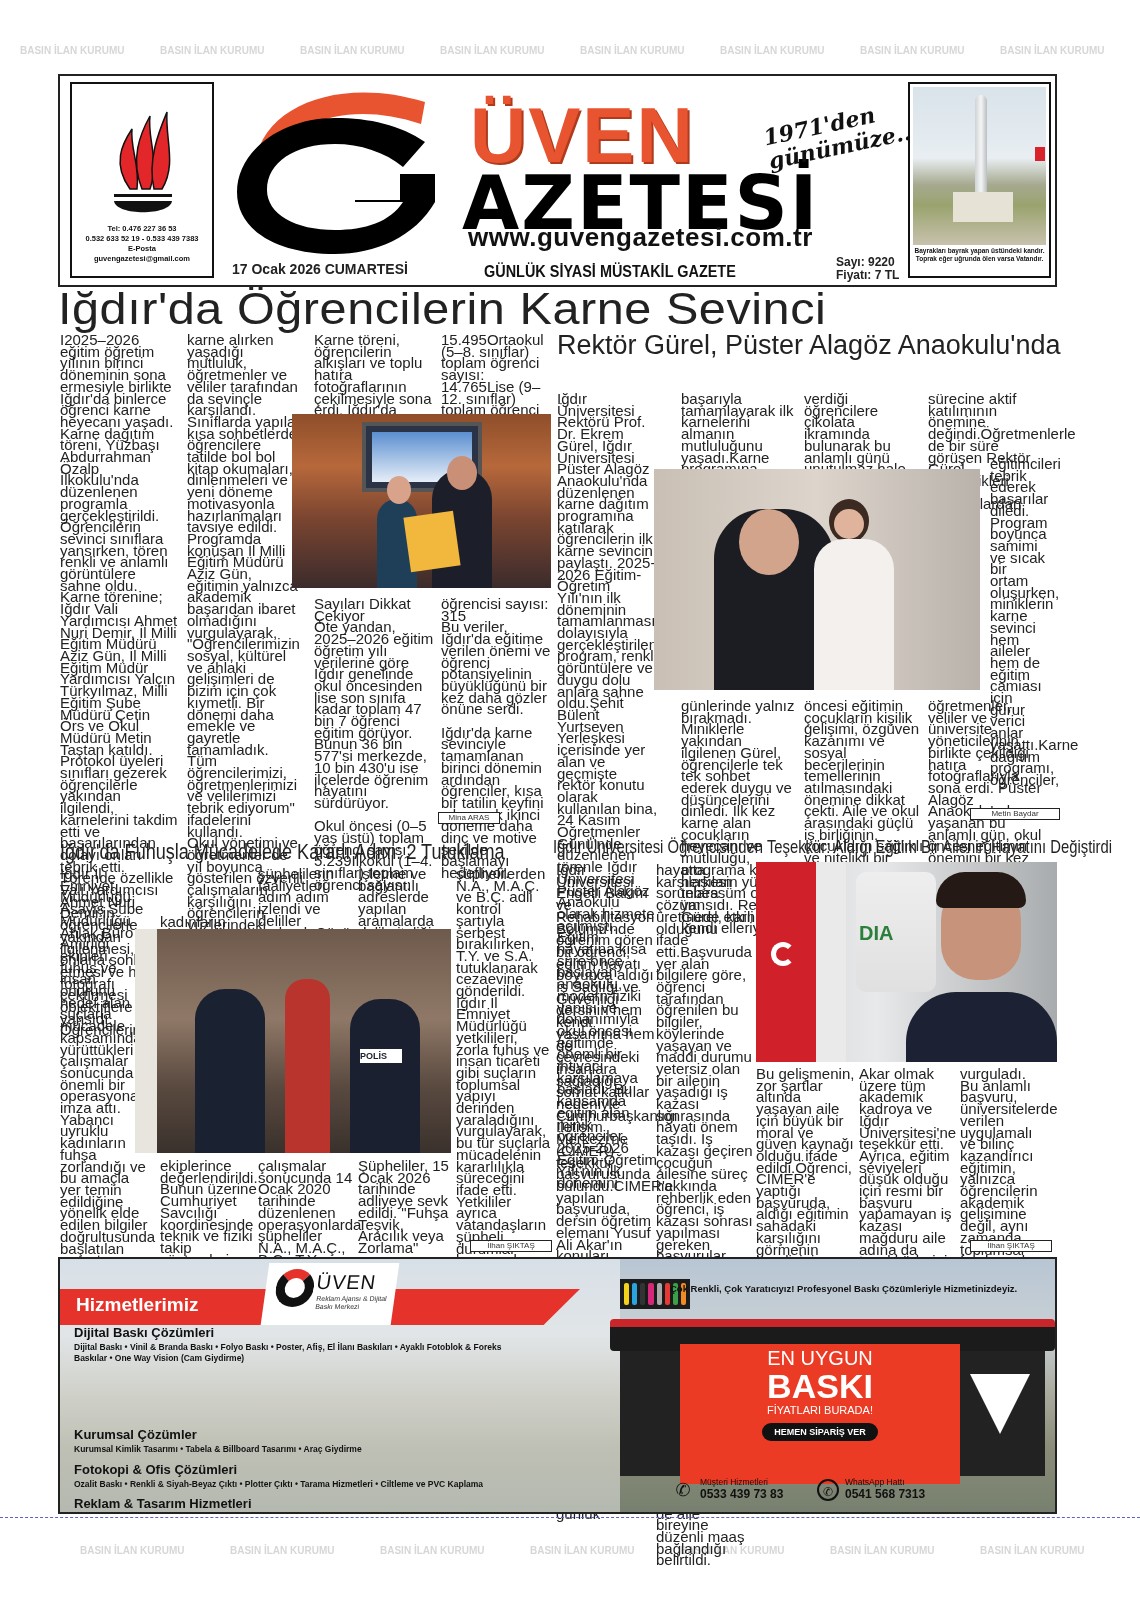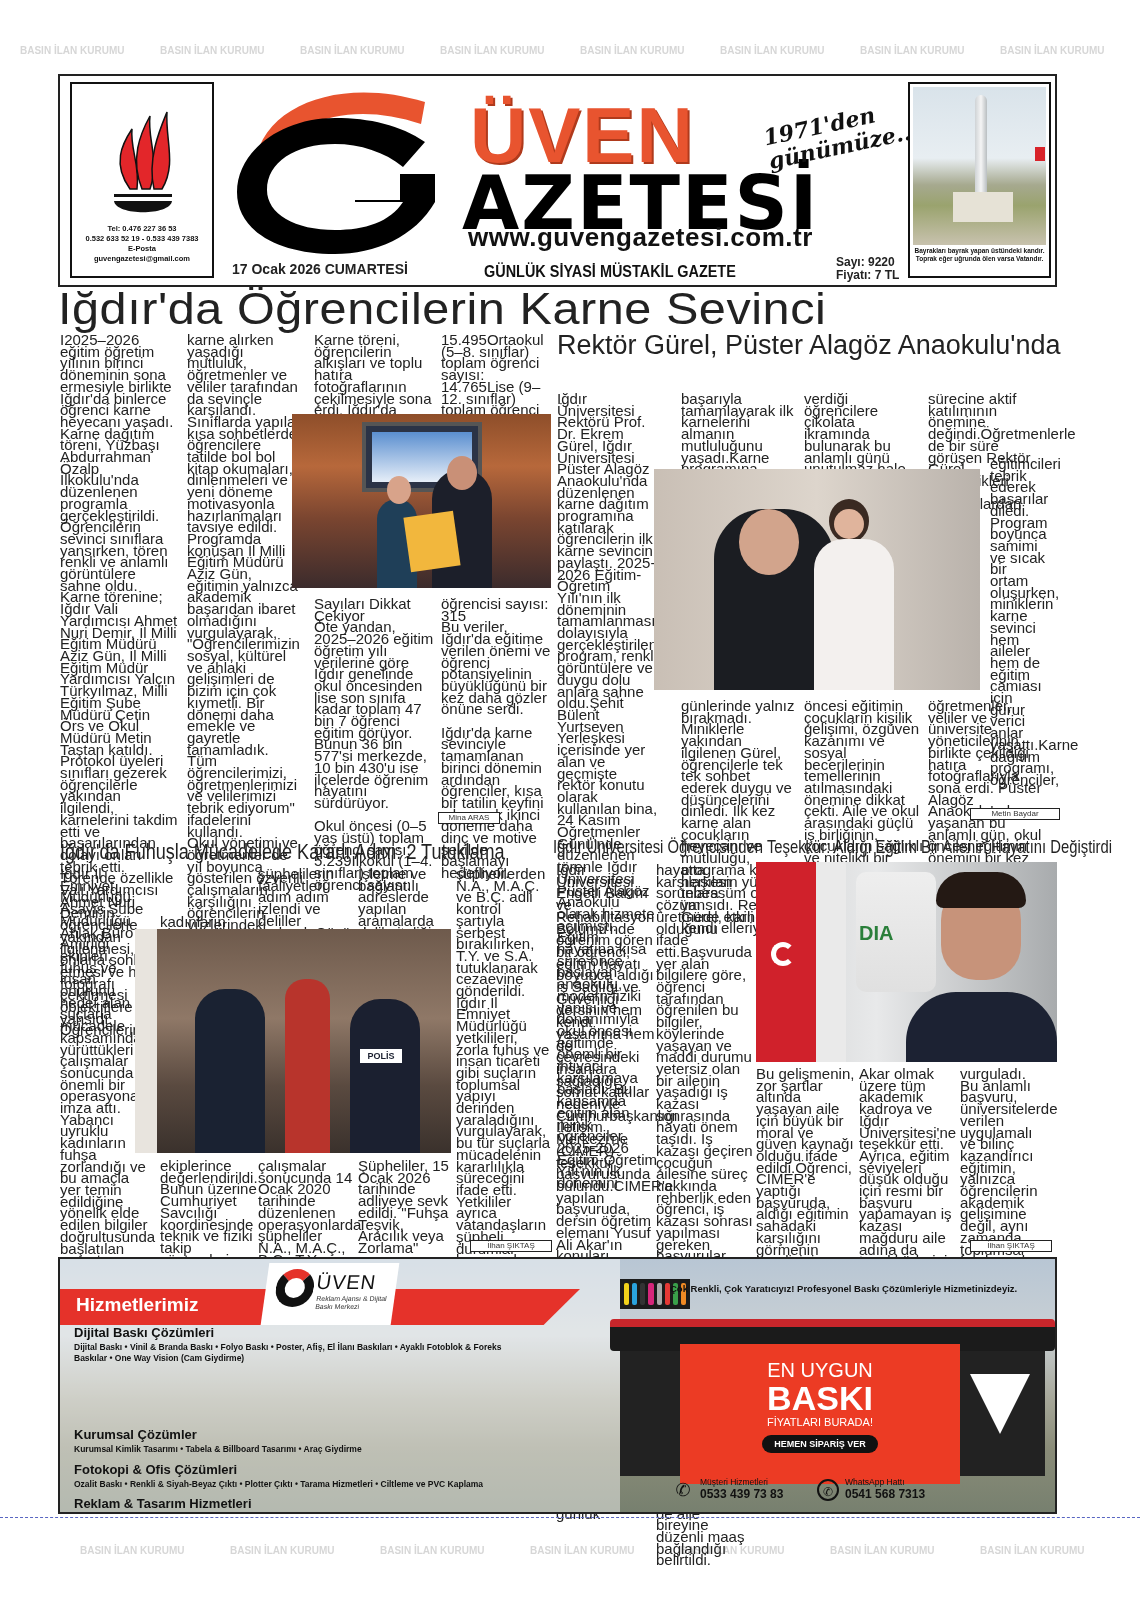--- a/index.html
+++ b/index.html
@@ -37,21 +37,21 @@
 .ad-logo .sub{position:absolute;left:52px;top:32px;font-size:7px;line-height:8px;color:#333}
 .svc{position:absolute;left:14px;color:#111}
 .svc h5{font-size:13px;font-weight:bold;line-height:15px}
 .svc div{font-size:8.5px;font-weight:bold;line-height:11px;margin-top:2px}
 .printer{position:absolute;left:540px;top:20px;width:455px;height:210px}
 .printer .top{position:absolute;left:10px;top:40px;width:445px;height:32px;background:#1b1b1b;border-top:8px solid #c8262b;border-radius:4px}
 .printer .inks{position:absolute;left:20px;top:0;width:70px;height:30px;background:#1b1b1b;display:flex;gap:3px;padding:4px}
 .printer .inks span{flex:1;border-radius:2px}
 .printer .body{position:absolute;left:20px;top:72px;width:425px;height:125px;background:#222}
 .banner{position:absolute;left:80px;top:65px;width:280px;height:140px;background:#ec3b24;text-align:center;color:#fff}
-.banner .l1{margin-top:15px;font-size:20px;line-height:22px}
+.banner .l1{margin-top:3px;font-size:20px;line-height:22px}
 .banner .l2{font-size:34px;font-weight:bold;line-height:34px}
 .banner .l3{font-size:11px;line-height:14px}
 .banner .cta{display:inline-block;margin-top:6px;background:#111;border-radius:12px;padding:4px 12px;font-size:9px;font-weight:bold}
 .ad-slogan{position:absolute;left:610px;top:24px;font-size:9.5px;font-weight:bold;color:#111}
 .contact-item{position:absolute;top:218px;color:#111}
 .contact-item .lbl{font-size:8.5px;line-height:10px}
 .contact-item .num{font-size:12px;font-weight:bold;line-height:14px}
 .contact-item .ico{position:absolute;left:-28px;top:2px;width:22px;height:22px;font-size:18px;line-height:22px;text-align:center}
 .dash{position:absolute;left:0;top:1517px;width:1140px;border-top:1px dashed #5866c2}
 .wm{position:absolute;font-size:10px;font-weight:bold;color:rgba(180,180,180,.55);text-align:center;line-height:11px}
@@ -223,21 +223,21 @@
 tutuklanarak cezaevine gönderildi.
  Iğdır İl Emniyet Müdürlüğü yetkilileri, zorla fuhuş ve insan ticareti gibi suçların toplumsal yapıyı derinden yaraladığını vurgulayarak, bu tür suçlarla mücadelenin kararlılıkla süreceğini ifade etti. Yetkililer ayrıca vatandaşların şüpheli
 durumlar karşısında duyarlı olmalarının suçla mücadelede büyük önem taşıdığını belirtti.</p>
   </div>
 
 <div class="photo" style="left:135px;top:929px;width:316px;height:224px;background:linear-gradient(180deg,#6e5a4c 0%,#8f7867 40%,#5a4a40 70%,#3a312c 100%)">
   <div style="position:absolute;left:0;top:0;width:22px;height:224px;background:#e8e4de"></div>
   <div style="position:absolute;left:60px;top:60px;width:70px;height:164px;background:#1a2232;border-radius:30px 30px 0 0"></div>
   <div style="position:absolute;left:150px;top:50px;width:45px;height:174px;background:#b8342c;border-radius:20px 20px 0 0"></div>
   <div style="position:absolute;left:215px;top:70px;width:70px;height:154px;background:#1b2030;border-radius:30px 30px 0 0"></div>
-  <div style="position:absolute;left:225px;top:120px;width:42px;height:14px;background:#fff;font-size:9px;font-weight:bold;color:#1b2030;text-align:center;line-height:14px">POLİS</div>
+  <div style="position:absolute;left:225px;top:120px;width:42px;height:14px;background:#fff;font-size:9px;font-weight:bold;color:#1b2030;line-height:14px">POLİS</div>
 </div>
 
 <div class="col" style="left:160px;top:1160px;width:100px">
     <p>ekiplerince değerlendirildi. Bunun üzerine Cumhuriyet Savcılığı koordinesinde teknik ve fiziki takip yöntemleri kullanılarak</p>
   </div>
 <div class="col" style="left:258px;top:1160px;width:95px">
     <p>çalışmalar sonucunda 14 Ocak 2020 tarihinde düzenlenen operasyonlarda şüpheliler N.A., M.A.Ç., B.Ç., T.Y. ve S.A. gözaltına alındı.</p>
   </div>
 <div class="col" style="left:358px;top:1160px;width:95px">
     <p> Şüpheliler, 15 Ocak 2026 tarihinde adliyeye sevk edildi. "Fuhşa Teşvik, Aracılık veya Zorlama" suçu kapsamında hakimliğe çıkarılan</p>

